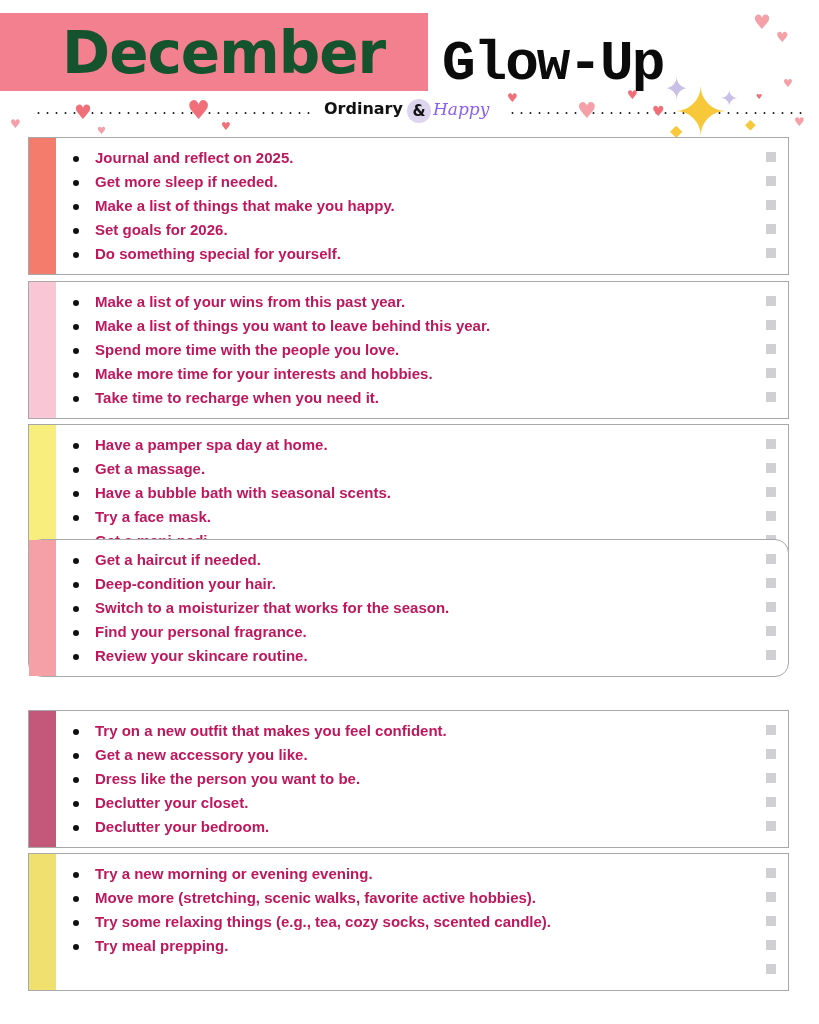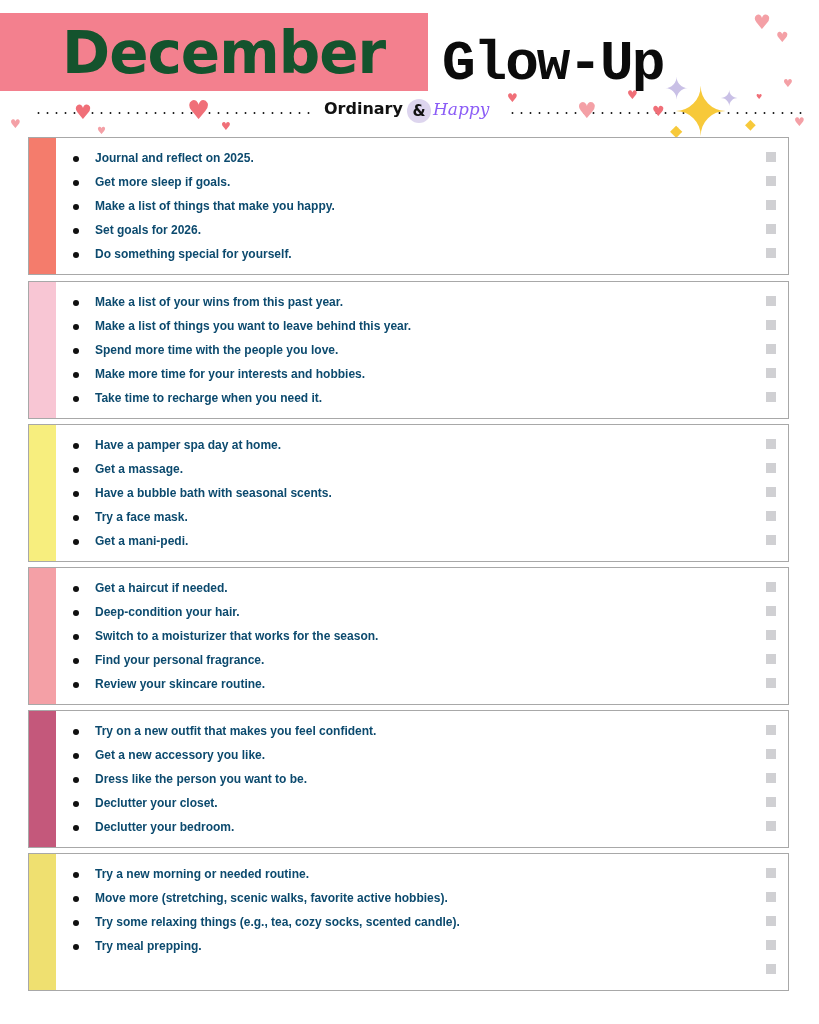--- a/index.html
+++ b/index.html
@@ -33,21 +33,21 @@
   }
   .brand-happy { font-size: 17px; font-style: italic; color: #8b5cf6; font-family: "DejaVu Serif", serif; }
   .heart { position: absolute; color: #f06f78; line-height: 1; }
   .sparkle { position: absolute; line-height: 1; }
   .section {
     position: absolute; left: 28px; width: 759px; height: 136px; border: 1px solid #a8a8a8; background: #fff;
   }
   .section .bar { position: absolute; left: 0; top: 0; bottom: 0; width: 27px; }
   .section ul { list-style: none; margin: 0; padding: 0; position: absolute; left: 44px; top: 8px; right: 40px; }
   .section li {
-    height: 24px; line-height: 24px; font-size: 12px; font-weight: bold; color: #0c4a6e; position: relative;
+    height: 24px; line-height: 24px; font-size: 15px; font-weight: bold; color: #be185d; position: relative;
     padding-left: 22px; white-space: nowrap; font-family: "Liberation Sans", sans-serif;
   }
   .section li .bullet {
     position: absolute; left: 0; top: 10px; width: 6px; height: 6px; border-radius: 50%; background: #111;
   }
   .checkboxes { position: absolute; right: 12px; top: 14px; }
   .checkbox { width: 10px; height: 10px; background: #d0d0d3; margin-bottom: 14px; }
 </style>
 </head>
 <body>
@@ -88,21 +88,21 @@
 <span class="sparkle" style="left:670px;top:123px;font-size:16px;color:#f7c93a;">◆</span>
 <span class="sparkle" style="left:745px;top:117px;font-size:14px;color:#f7c93a;">◆</span>
 <span class="sparkle" style="left:692px;top:150px;font-size:14px;color:#f7c93a;">◆</span>
 <span class="sparkle" style="left:660px;top:148px;font-size:14px;color:#c9c0e6;">◆</span>
 <span class="sparkle" style="left:728px;top:134px;font-size:22px;color:#c9c0e6;">◆</span>
 
 <div class="section" style="top:137px;">
   <div class="bar" style="background:#f47c6c;"></div>
   <ul>
     <li><span class="bullet"></span><span>Journal and reflect on 2025.</span></li>
-    <li><span class="bullet"></span><span>Get more sleep if goals.</span></li>
+    <li><span class="bullet"></span><span>Get more sleep if needed.</span></li>
     <li><span class="bullet"></span><span>Make a list of things that make you happy.</span></li>
     <li><span class="bullet"></span><span>Set goals for 2026.</span></li>
     <li><span class="bullet"></span><span>Do something special for yourself.</span></li>
   </ul>
   <div class="checkboxes">
     <div class="checkbox"></div>
     <div class="checkbox"></div>
     <div class="checkbox"></div>
     <div class="checkbox"></div>
     <div class="checkbox"></div>
@@ -138,21 +138,21 @@
   </ul>
   <div class="checkboxes">
     <div class="checkbox"></div>
     <div class="checkbox"></div>
     <div class="checkbox"></div>
     <div class="checkbox"></div>
     <div class="checkbox"></div>
   </div>
 </div>
 
-<div class="section" style="top:567px;">
+<div class="section" style="top:539px;border-radius:14px;">
   <div class="bar" style="background:#f4a0a6;"></div>
   <ul>
     <li><span class="bullet"></span><span>Get a haircut if needed.</span></li>
     <li><span class="bullet"></span><span>Deep-condition your hair.</span></li>
     <li><span class="bullet"></span><span>Switch to a moisturizer that works for the season.</span></li>
     <li><span class="bullet"></span><span>Find your personal fragrance.</span></li>
     <li><span class="bullet"></span><span>Review your skincare routine.</span></li>
   </ul>
   <div class="checkboxes">
     <div class="checkbox"></div>
@@ -177,21 +177,21 @@
     <div class="checkbox"></div>
     <div class="checkbox"></div>
     <div class="checkbox"></div>
     <div class="checkbox"></div>
   </div>
 </div>
 
 <div class="section" style="top:853px;">
   <div class="bar" style="background:#efe070;"></div>
   <ul>
-    <li><span class="bullet"></span><span>Try a new morning or needed routine.</span></li>
+    <li><span class="bullet"></span><span>Try a new morning or evening evening.</span></li>
     <li><span class="bullet"></span><span>Move more (stretching, scenic walks, favorite active hobbies).</span></li>
     <li><span class="bullet"></span><span>Try some relaxing things (e.g., tea, cozy socks, scented candle).</span></li>
     <li><span class="bullet"></span><span>Try meal prepping.</span></li>
   </ul>
   <div class="checkboxes">
     <div class="checkbox"></div>
     <div class="checkbox"></div>
     <div class="checkbox"></div>
     <div class="checkbox"></div>
     <div class="checkbox"></div>

